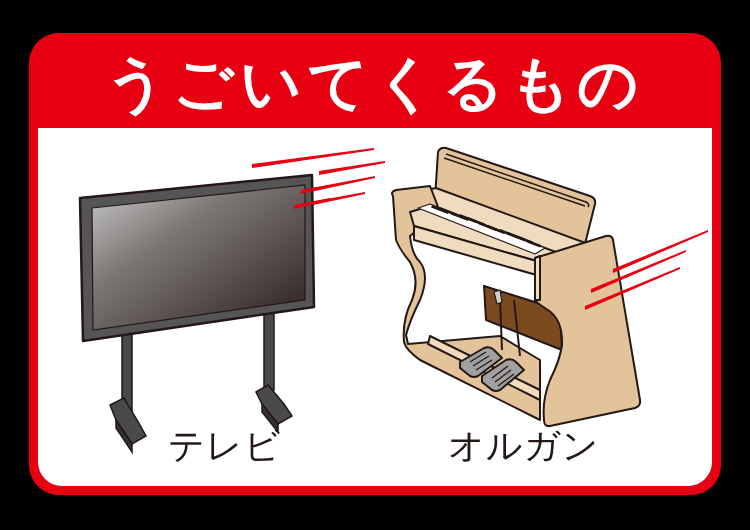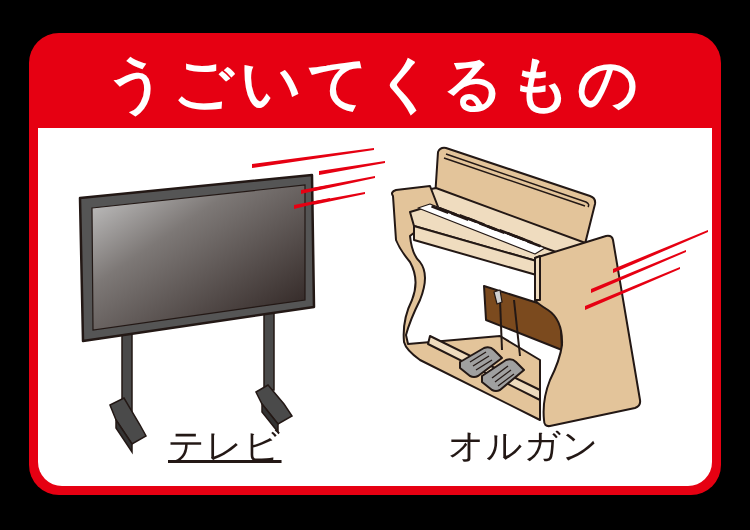--- a/index.html
+++ b/index.html
@@ -64,21 +64,20 @@
       position: absolute;
       color: #231815;
       font-family: "DejaVu Sans", sans-serif;
       font-size: 36px;
       line-height: 1;
       letter-spacing: 1px;
     }
     .label-tv {
       left: 168px;
       top: 428px;
-      text-decoration: underline;
     }
     .label-organ {
       left: 448px;
       top: 428px;
     }
   </style>
 </head>
 <body>
 
 <div class="stage">

